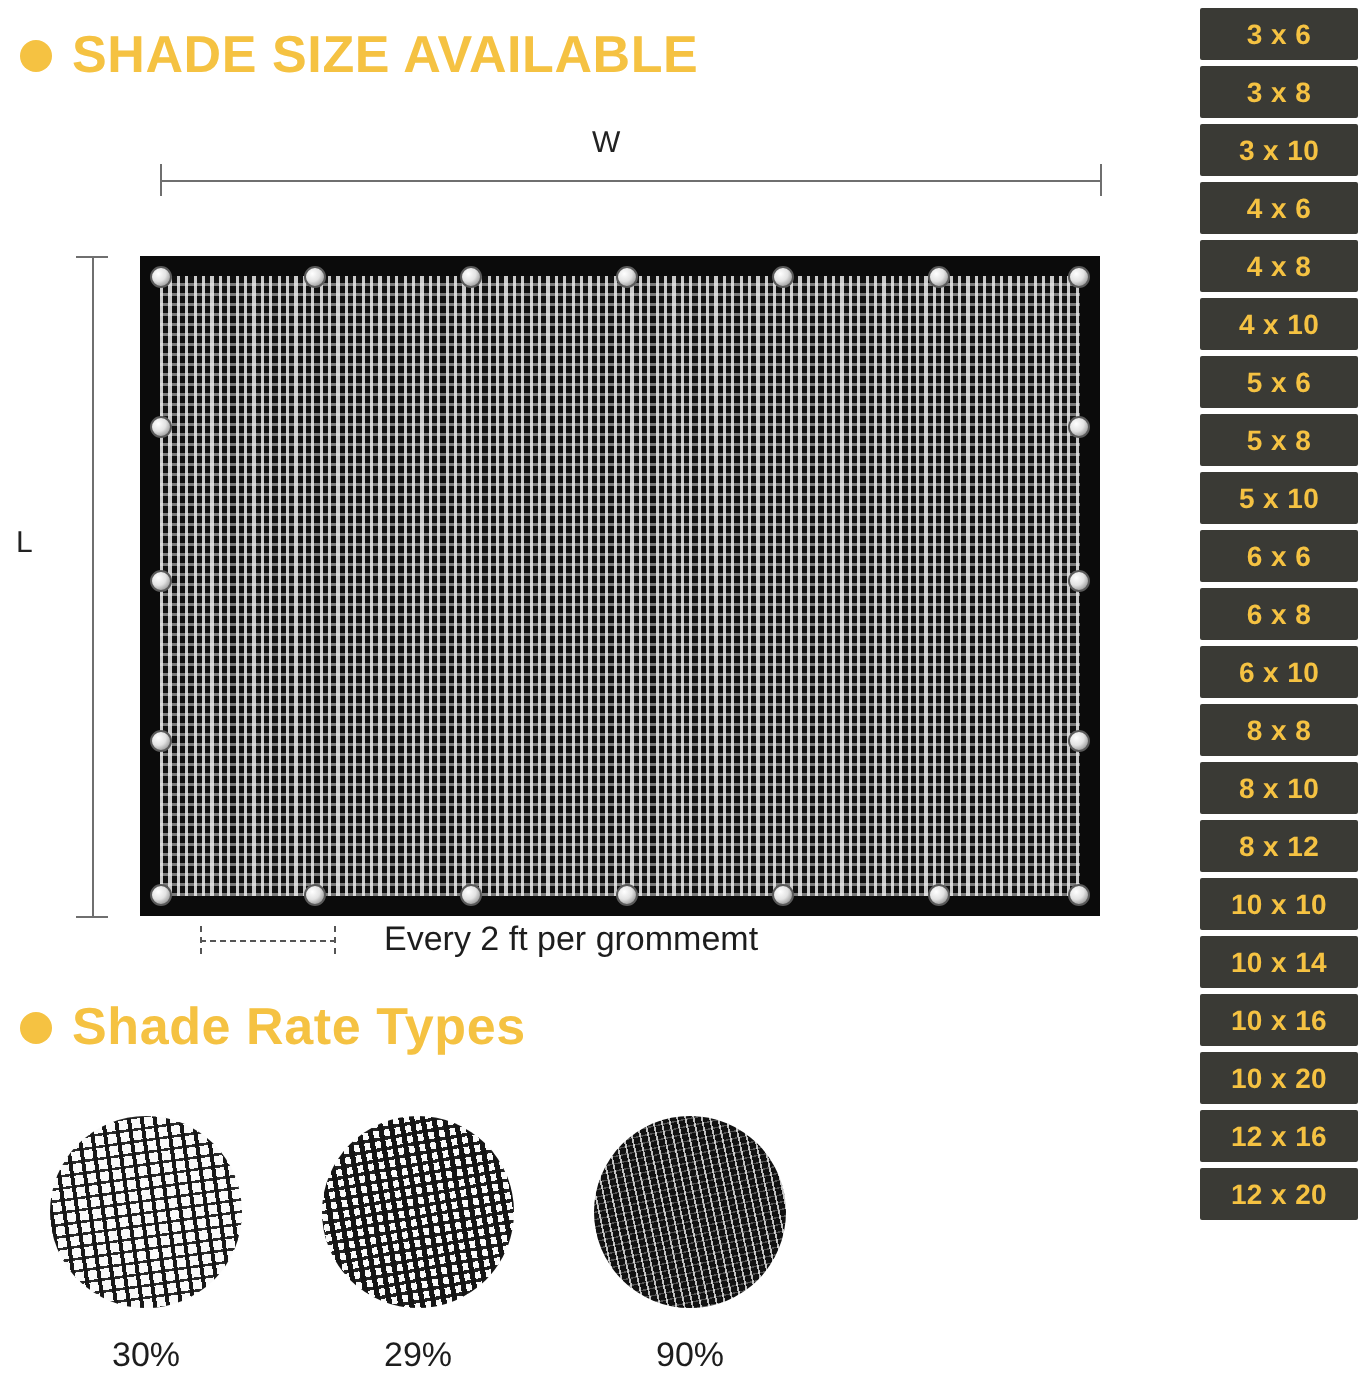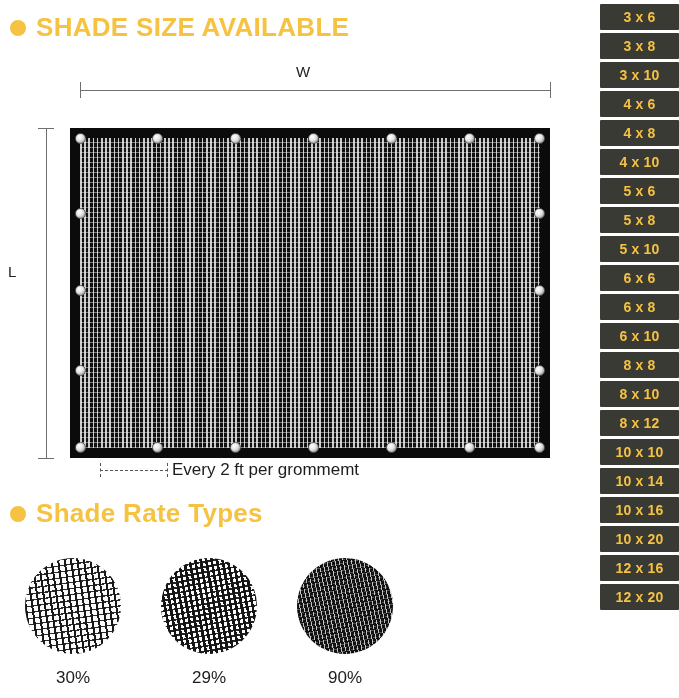--- a/index.html
+++ b/index.html
@@ -181,21 +181,21 @@
     box-sizing: border-box;
   }
 
   
   .grommet-note {
     position: absolute;
     left: 100px;
     top: 405px;
     display: flex;
     align-items: center;
-    gap: 4px;
+    gap: 24px;
   }
   .dashed-measure {
     position: relative;
     width: 68px;
     height: 14px;
   }
   .dashed-measure .dm-line {
     position: absolute;
     left: 0;
     top: 7px;

